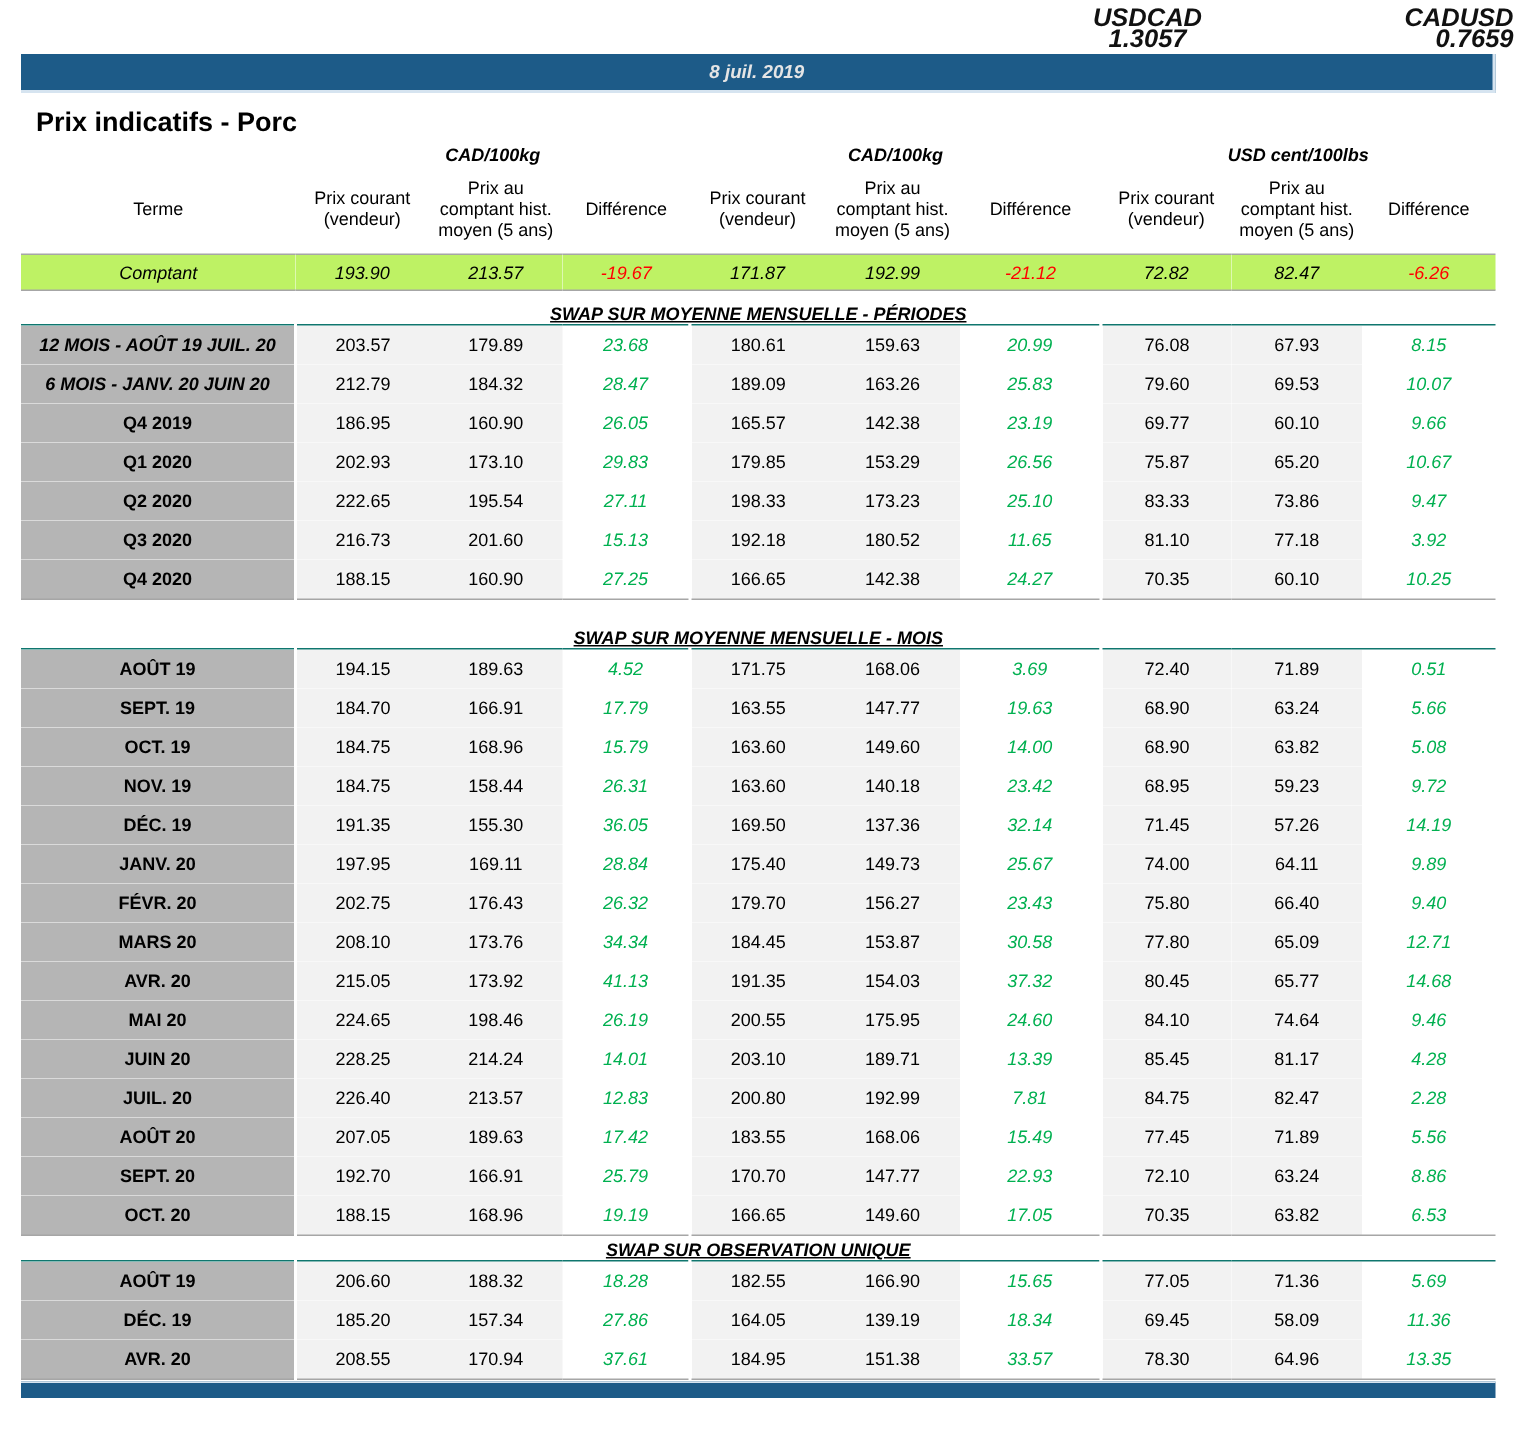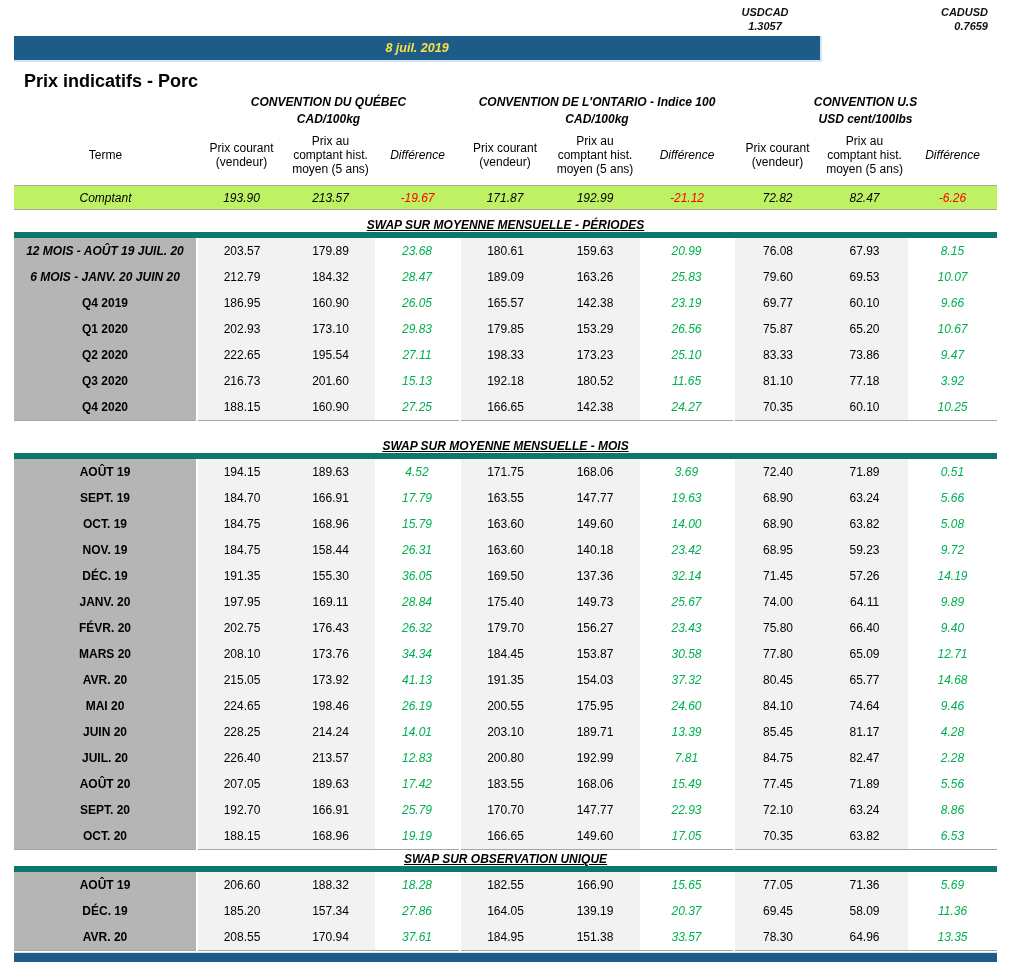--- a/index.html
+++ b/index.html
@@ -3,58 +3,58 @@
 <meta charset="utf-8">
 <style>
   html,body{margin:0;padding:0;background:#ffffff;}
   body{
     width:1024px;height:962px;overflow:hidden;
     font-family:"Liberation Sans","DejaVu Sans",sans-serif;
     color:#1a1a1a;position:relative;
   }
   
   .fx-wrap{position:relative;height:36px;}
-  .fx{position:absolute;top:5px;font-style:italic;font-weight:bold;font-size:11px;line-height:14px;text-align:center;color:#111;}
+  .fx{position:absolute;top:5px;font-style:italic;font-weight:bold;font-size:17px;line-height:14px;text-align:center;color:#111;}
   .fx-usdcad{left:715px;width:100px;}
-  .fx-cadusd{right:36px;width:100px;text-align:right;}
+  .fx-cadusd{right:15px;width:100px;text-align:right;}
   
   .banner{
-    margin-left:14px;width:808px;height:26px;box-sizing:border-box;
+    margin-left:14px;width:983px;height:26px;box-sizing:border-box;
     background:#1d5b88;border-bottom:2px solid #d6e4f0;border-right:2px solid #d6e4f0;
-    color:#fde047;font-weight:bold;font-style:italic;font-size:12.5px;
+    color:#e5e5e5;font-weight:bold;font-style:italic;font-size:12.5px;
     display:flex;align-items:center;justify-content:center;
   }
   
   .page-title{margin:9px 0 2px 24px;font-size:18px;font-weight:bold;color:#000;}
   
   table.price{
     margin-left:14px;width:983px;border-collapse:collapse;table-layout:fixed;
   }
   table.price td{padding:0 2px;font-size:12px;text-align:center;vertical-align:middle;overflow:hidden;}
   
   td.group-name{font-weight:bold;font-style:italic;font-size:12px;white-space:nowrap;height:16px;color:#000;}
   td.group-unit{font-weight:bold;font-style:italic;font-size:12px;height:17px;color:#000;}
   tr.colhead td{font-size:12px;line-height:1.15;height:58px;color:#000;}
-  tr.colhead td.diff-head{font-style:italic;}
+  tr.colhead td.diff-head{}
   
   tr.spot td{background:#bef264;height:23px;font-style:italic;border-top:1px solid #a6a6a6;border-bottom:1px solid #a6a6a6;color:#000;}
   
   td.section-title{
     color:#000000;font-weight:bold;font-style:italic;font-size:12.5px;height:15px;padding-top:2px;text-decoration:underline;
   }
   
   tr.data-row td{height:26px;}
   td.term-cell{background:#b5b5b5;font-weight:bold;font-size:12px;color:#000;}
   td.term-cell.it{font-style:italic;}
   td.val-cell{background:#f2f2f2;color:#000;}
   td.val-cell.gstart{border-left:2px solid #ffffff;}
   td.diff-cell{background:#ffffff;font-style:italic;}
   td.diff-cell.pos{color:#00b050;}
   td.diff-cell.neg{color:#ff0000;}
-  tr.block-first td{border-top:6px solid #0f766e;}
+  tr.block-first td{border-top:1px solid #0f766e;}
   tr.block-last td{border-bottom:1px solid #a6a6a6;margin-top:48px;}
   tr.spacer td{height:7px;background:#fff;}
   tr.spacer-lg td{height:17px;background:#fff;}
   tr.spacer-sm td{height:1px;background:#fff;}
   
   .bottom-bar{margin-left:14px;width:983px;height:10px;background:#1d5b88;border-top:1px solid #d6e4f0;margin-top:1px;}
 </style>
 </head>
 <body>
 
@@ -82,26 +82,20 @@
       <col style="width:89px">
       <col style="width:85px">
     <col style="width:90px">
       <col style="width:90px">
       <col style="width:94px">
     <col style="width:87px">
       <col style="width:87px">
       <col style="width:89px">
   </colgroup>
   <tbody>
-    <tr>
-      <td></td>
-      <td class="group-name" colspan="3">CONVENTION DU QUÉBEC</td>
-      <td class="group-name" colspan="3">CONVENTION DE L'ONTARIO - Indice 100</td>
-      <td class="group-name" colspan="3">CONVENTION U.S</td>
-    </tr>
     <tr>
       <td></td>
       <td class="group-unit" colspan="3">CAD/100kg</td>
       <td class="group-unit" colspan="3">CAD/100kg</td>
       <td class="group-unit" colspan="3">USD cent/100lbs</td>
     </tr>
     <tr class="colhead">
       <td>Terme</td>
       <td>Prix courant (vendeur)</td>
       <td>Prix au comptant hist. moyen (5 ans)</td>
@@ -419,21 +413,21 @@
         <td class="val-cell">71.36</td>
         <td class="diff-cell pos">5.69</td>
       </tr>
       <tr class="data-row">
         <td class="term-cell">DÉC. 19</td>
         <td class="val-cell gstart">185.20</td>
         <td class="val-cell">157.34</td>
         <td class="diff-cell pos">27.86</td>
         <td class="val-cell gstart">164.05</td>
         <td class="val-cell">139.19</td>
-        <td class="diff-cell pos">20.37</td>
+        <td class="diff-cell pos">18.34</td>
         <td class="val-cell gstart">69.45</td>
         <td class="val-cell">58.09</td>
         <td class="diff-cell pos">11.36</td>
       </tr>
       <tr class="data-row block-last">
         <td class="term-cell">AVR. 20</td>
         <td class="val-cell gstart">208.55</td>
         <td class="val-cell">170.94</td>
         <td class="diff-cell pos">37.61</td>
         <td class="val-cell gstart">184.95</td>

